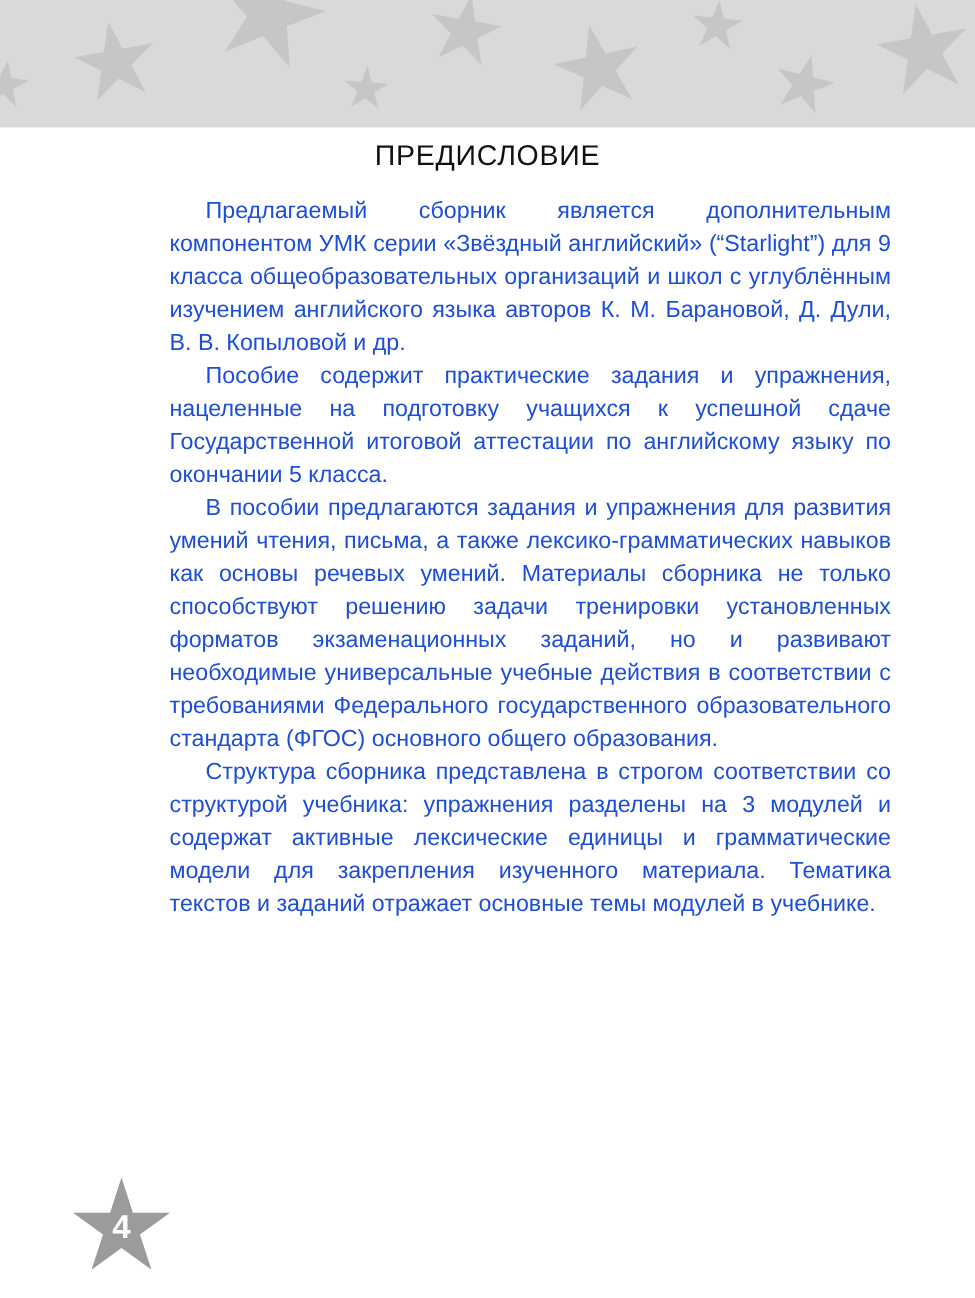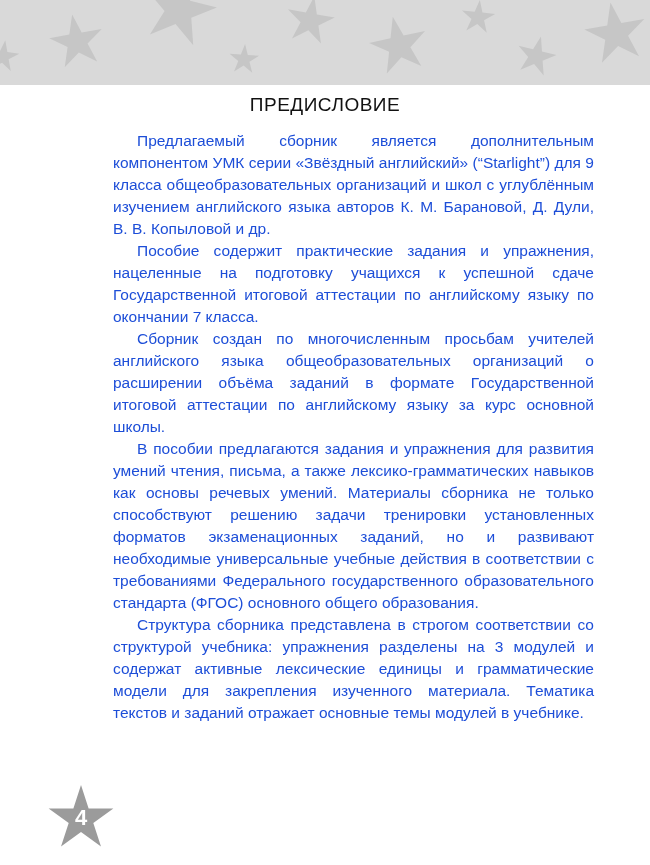--- a/index.html
+++ b/index.html
@@ -118,22 +118,21 @@
       </svg>
     <svg style="left:-14px; top:40px; width:34px; height:33px; transform:rotate(8deg);" viewBox="0 0 100 100">
         <polygon class="band-star" points="50,0 61.2,34.6 97.6,34.6 68.1,55.9 79.4,90.5 50,69 20.6,90.5 31.9,55.9 2.4,34.6 38.8,34.6"></polygon>
       </svg>
   </div>
 
   <h1 class="title">ПРЕДИСЛОВИЕ</h1>
 
   <div class="content">
     <p>Предлагаемый сборник является дополнительным компонентом УМК серии «Звёздный английский» (“Starlight”) для 9 класса общеобразовательных организаций и школ с углублённым изучением английского языка авторов К. М. Барановой, Д. Дули, В. В. Копыловой и др.</p>
-    <p>Пособие содержит практические задания и упражнения, нацеленные на подготовку учащихся к успешной сдаче Государственной итоговой аттестации по английскому языку по окончании 7 класса.</p>
-    <p>Сборник создан по многочисленным просьбам учителей английского языка общеобразовательных организаций о расширении объёма заданий в формате Государственной итоговой аттестации по английскому языку за курс основной школы.</p>
+    <p>Пособие содержит практические задания и упражнения, нацеленные на подготовку учащихся к успешной сдаче Государственной итоговой аттестации по английскому языку по окончании 5 класса.</p>
     <p>В пособии предлагаются задания и упражнения для развития умений чтения, письма, а также лексико-грамматических навыков как основы речевых умений. Материалы сборника не только способствуют решению задачи тренировки установленных форматов экзаменационных заданий, но и развивают необходимые универсальные учебные действия в соответствии с требованиями Федерального государственного образовательного стандарта (ФГОС) основного общего образования.</p>
     <p>Структура сборника представлена в строгом соответствии со структурой учебника: упражнения разделены на 3 модулей и содержат активные лексические единицы и грамматические модели для закрепления изученного материала. Тематика текстов и заданий отражает основные темы модулей в учебнике.</p>
   </div>
 
   <div class="page-num-star">
     <svg viewBox="0 0 100 100">
         <polygon class="num-star" points="50,0 61.2,34.6 97.6,34.6 68.1,55.9 79.4,90.5 50,69 20.6,90.5 31.9,55.9 2.4,34.6 38.8,34.6"></polygon>
       </svg>
     <div class="page-num">4</div>
   </div>

